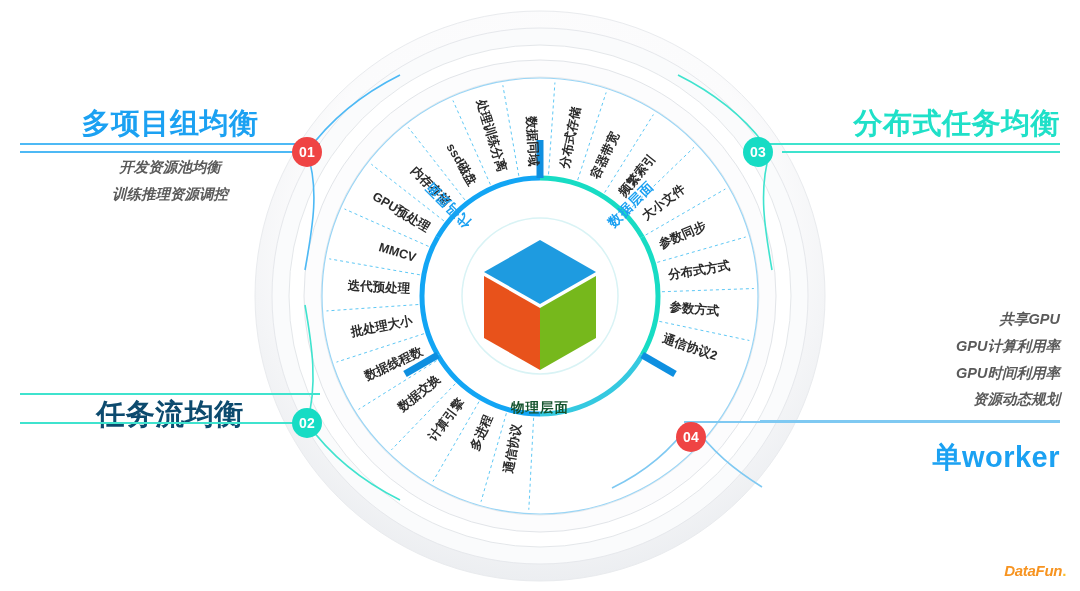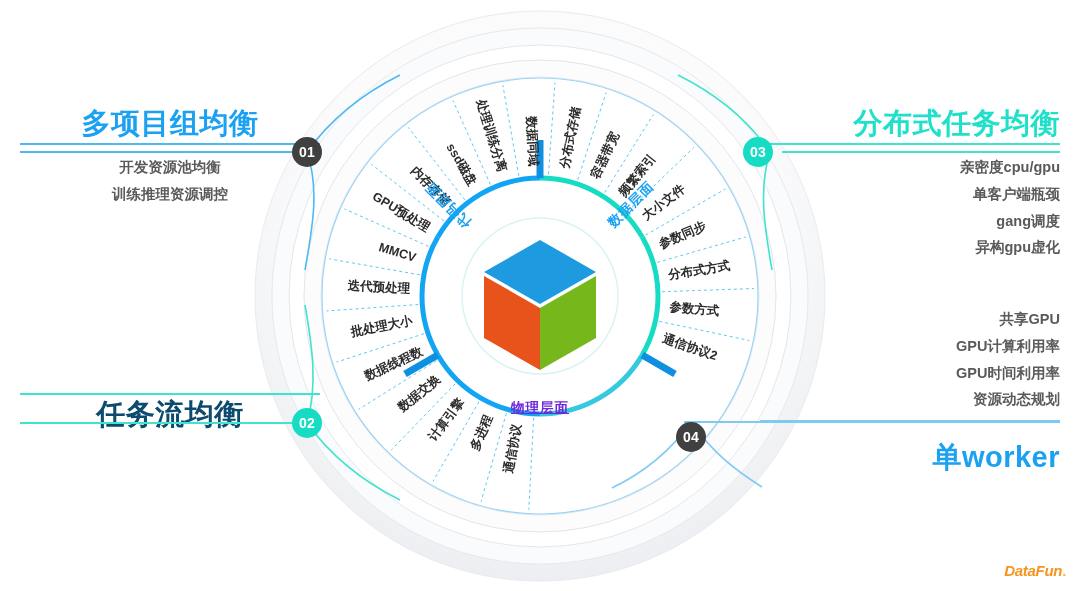--- a/index.html
+++ b/index.html
@@ -12,21 +12,21 @@
   #stage{position:absolute;inset:0;width:1080px;height:591px;}
 
   
   .panel{position:absolute;width:300px;}
   .panel .rule{height:2px;width:100%;}
   .panel .title{
     font-size:29px;font-weight:bold;letter-spacing:.5px;line-height:1.1;
     white-space:nowrap;
   }
   .panel .bullets{font-size:14.5px;color:#5a5a5a;line-height:1.85;font-weight:bold;}
-  .panel .bullets div{white-space:nowrap;}
+  .panel .bullets div{white-space:nowrap;font-style:italic;}
 
   .p-left{left:20px;text-align:left;}
   .p-right{right:20px;text-align:right;}
   .p-left .title,.p-left .bullets{text-align:center;}
   .p-right .title,.p-right .bullets{text-align:right;}
 
   #panel1{top:108px;}
   #panel1 .title{color:#1BA1F2;}
   #panel1 .rule{background:#4db9f5;margin:3px 0 9px 0;}
 
@@ -42,21 +42,21 @@
   #panel4 .title{color:#1BA1F2;margin-top:20px;}
   #panel4 .rule{background:#7fc9f2;margin:7px 0 0 0;}
 
   
   .badge{
     position:absolute;width:30px;height:30px;border-radius:50%;
     color:#fff;font-size:14px;font-weight:bold;
     display:flex;align-items:center;justify-content:center;
     letter-spacing:.3px;z-index:9;
   }
-  .badge.blue{background:#404040;}
+  .badge.blue{background:#ef4444;}
   .badge.teal{background:#17DCC4;}
   #badge01{left:292px;top:137px;}
   #badge02{left:292px;top:408px;}
   #badge03{left:715px;top:137px;margin-left:28px;}
   #badge04{left:676px;top:422px;}
 
   
   .stub{position:absolute;height:2px;z-index:8;}
   #stub01{left:20px;top:151px;width:275px;background:#4db9f5;}
   #stub02{left:20px;top:422px;width:275px;background:#3fe3ce;}
@@ -200,21 +200,21 @@
       <div class="rlabel" style="transform: rotate(-37deg) translate(130px, 0px) translate(0px, -50%);">大小文件</div>
       <div class="rlabel" style="transform: rotate(-23deg) translate(130px, 0px) translate(0px, -50%);">参数同步</div>
       <div class="rlabel" style="transform: rotate(-9deg) translate(130px, 0px) translate(0px, -50%);">分布式方式</div>
       <div class="rlabel" style="transform: rotate(5deg) translate(130px, 0px) translate(0px, -50%);">参数方式</div>
       <div class="rlabel" style="transform: rotate(19deg) translate(130px, 0px) translate(0px, -50%);">通信协议2</div>
     </div>
 
   <div id="sectorLabels">
       <div class="slabel" style="color: rgb(27, 161, 242); transform: rotate(-135deg) translate(100px, 0px) translate(0px, -50%);">代码层面</div>
       <div class="slabel" style="color: rgb(27, 161, 242); transform: rotate(-45deg) translate(100px, 0px) translate(0px, -50%);">数据层面</div>
-      <div class="slabel" style="color: #6d28d9; transform: rotate(0deg) translate(-50%, 0px) translate(0px, 103px); text-decoration: underline;">物理层面</div>
+      <div class="slabel" style="color: #14532d; transform: rotate(0deg) translate(-50%, 0px) translate(0px, 103px);">物理层面</div>
     </div>
 
   <div class="stub" id="stub01"></div>
   <div class="stub" id="stub02"></div>
   <div class="stub" id="stub03"></div>
   <div class="stub" id="stub04"></div>
 
   <div class="badge blue" id="badge01">01</div>
   <div class="badge teal" id="badge02">02</div>
   <div class="badge teal" id="badge03">03</div>
@@ -225,26 +225,20 @@
     <div class="rule"></div>
     <div class="bullets">
       <div>开发资源池均衡</div>
       <div>训练推理资源调控</div>
     </div>
   </div>
 
   <div class="panel p-right" id="panel3">
     <div class="title">分布式任务均衡</div>
     <div class="rule"></div>
-    <div class="bullets">
-      <div>亲密度cpu/gpu</div>
-      <div>单客户端瓶颈</div>
-      <div>gang调度</div>
-      <div>异构gpu虚化</div>
-    </div>
   </div>
 
   <div class="panel p-left" id="panel2">
     <div class="rule"></div>
     <div class="title">任务流均衡</div>
   </div>
 
   <div class="panel p-right" id="panel4">
     <div class="bullets">
       <div>共享GPU</div>

